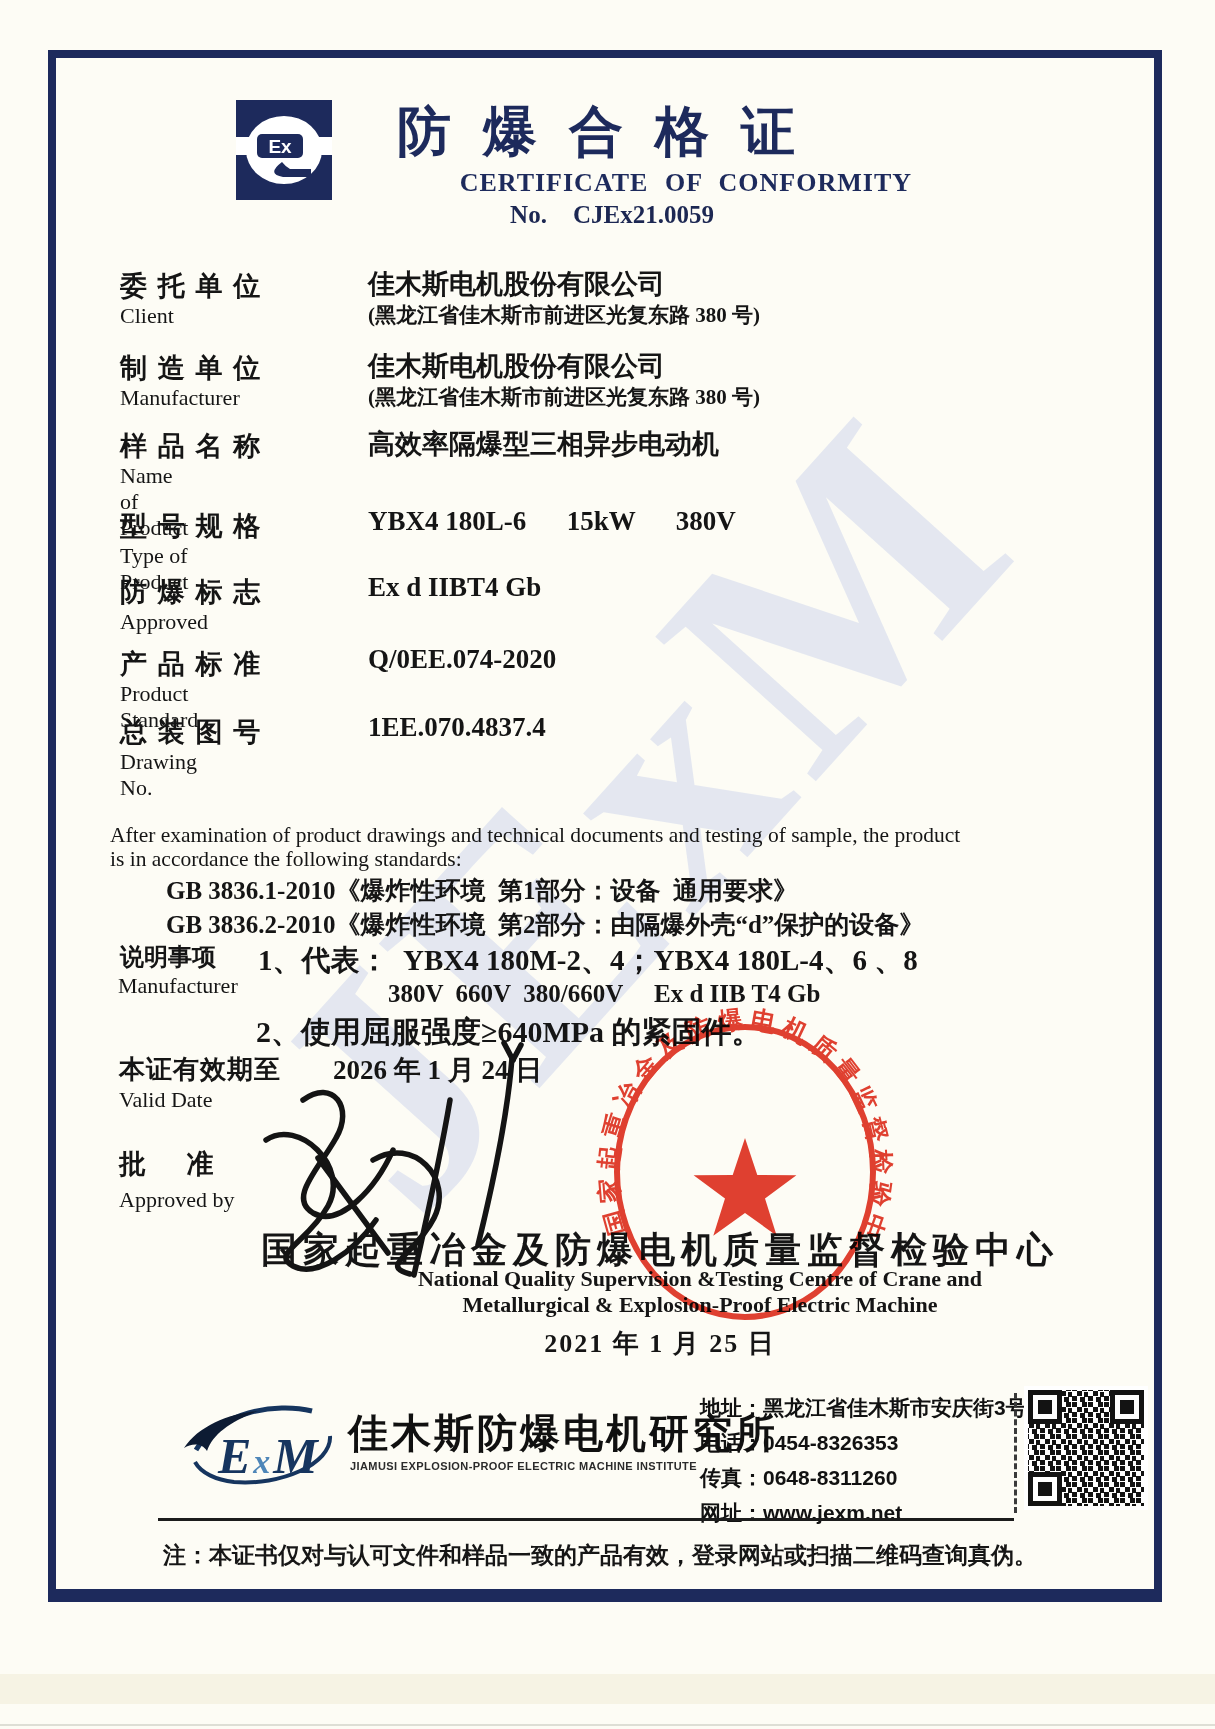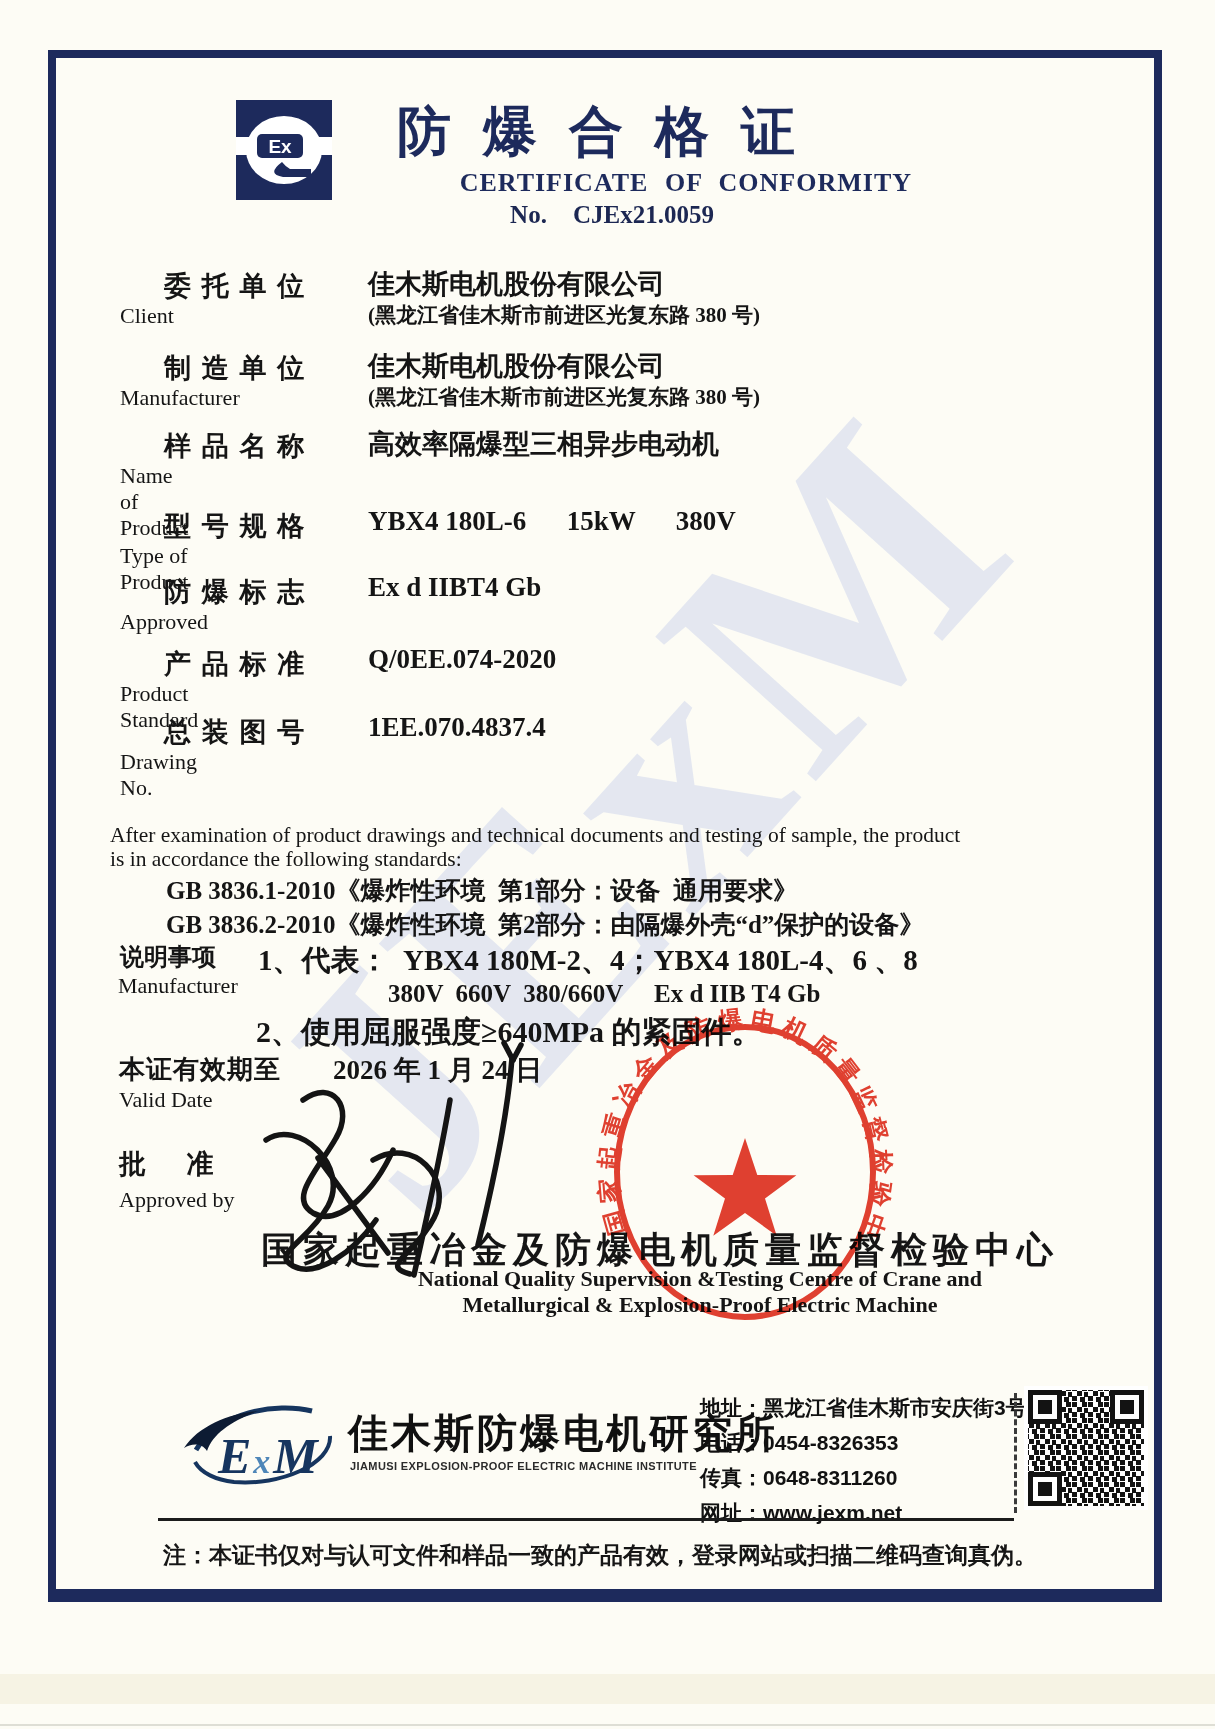--- a/index.html
+++ b/index.html
@@ -32,21 +32,21 @@
   .title-en{
     position:absolute; left:312px; top:168px; width:600px; text-align:right;
     font-size:26px; font-weight:bold; color:#1d2a5c; letter-spacing:1px; word-spacing:9px;
   }
   .cert-no{
     position:absolute; left:312px; top:201px; width:600px; text-align:center;
     font-size:25px; font-weight:bold; color:#1c2752;
   }
   .cert-no .gap{display:inline-block; width:26px;}
   
-  .f-label{position:absolute; left:120px; top:0; font-size:27px; font-weight:600; letter-spacing:2px; white-space:pre;margin-left:44px;}
+  .f-label{position:absolute; left:120px; top:0; font-size:27px; font-weight:600; letter-spacing:2px; white-space:pre;}
   .f-en{position:absolute; left:120px; top:35px; font-size:22px;}
   .f-value{position:absolute; left:368px; top:-2px; font-size:27px; font-weight:700; white-space:pre;}
   .f-extra{position:absolute; left:368px; top:33px; font-size:21px; font-weight:700; white-space:pre;}
   
   .s-cn{left:110px; top:790px; font-size:26px; font-weight:700; letter-spacing:1.5px;}
   .s-en1{left:110px; top:823px; font-size:21.5px;}
   .s-en2{left:110px; top:847px; font-size:21.5px;}
   .s-std1{left:166px; top:874px; font-size:25px; font-weight:600;}
   .s-std2{left:166px; top:908px; font-size:25px; font-weight:600;}
   
@@ -162,20 +162,21 @@
     <div class="abs v-label">本证有效期至</div>
     <div class="abs v-en">Valid Date</div>
     <div class="abs v-value pre">2026 年 1 月 24 日</div>
 
     <div class="abs a-label pre">批      准</div>
     <div class="abs a-en">Approved by</div>
 
     <div class="abs auth-cn">国家起重冶金及防爆电机质量监督检验中心</div>
     <div class="abs auth-en1">National Quality Supervision &amp;Testing Centre of Crane and</div>
     <div class="abs auth-en2">Metallurgical &amp; Explosion-Proof Electric Machine</div>
+    <div class="abs auth-date pre">2021 年 1 月 25 日</div>
 
     <svg class="inst-logo" width="165" height="95" viewBox="0 0 165 95">
       <path d="M18 52 C40 14 98 4 134 13" stroke="#16355f" stroke-width="5" fill="none"></path>
       <path d="M152 38 C154 66 102 88 56 84 C38 82 23 75 17 64" stroke="#16355f" stroke-width="4" fill="none"></path>
       <path d="M6 50 C20 28 52 15 80 13 C52 24 35 36 29 53 C23 44 13 46 6 50 Z" fill="#0d1b33"></path>
       <text x="40" y="75" font-size="50" font-weight="bold" font-style="italic" fill="#16355f" font-family="Liberation Serif, serif"><tspan>E</tspan><tspan font-size="34" fill="#4e86b8" dx="2">x</tspan><tspan dx="3">M</tspan></text>
     </svg>
     <div class="abs inst-cn sans">佳木斯防爆电机研究所</div>
     <div class="abs inst-en sans">JIAMUSI EXPLOSION-PROOF ELECTRIC MACHINE INSTITUTE</div>
 

